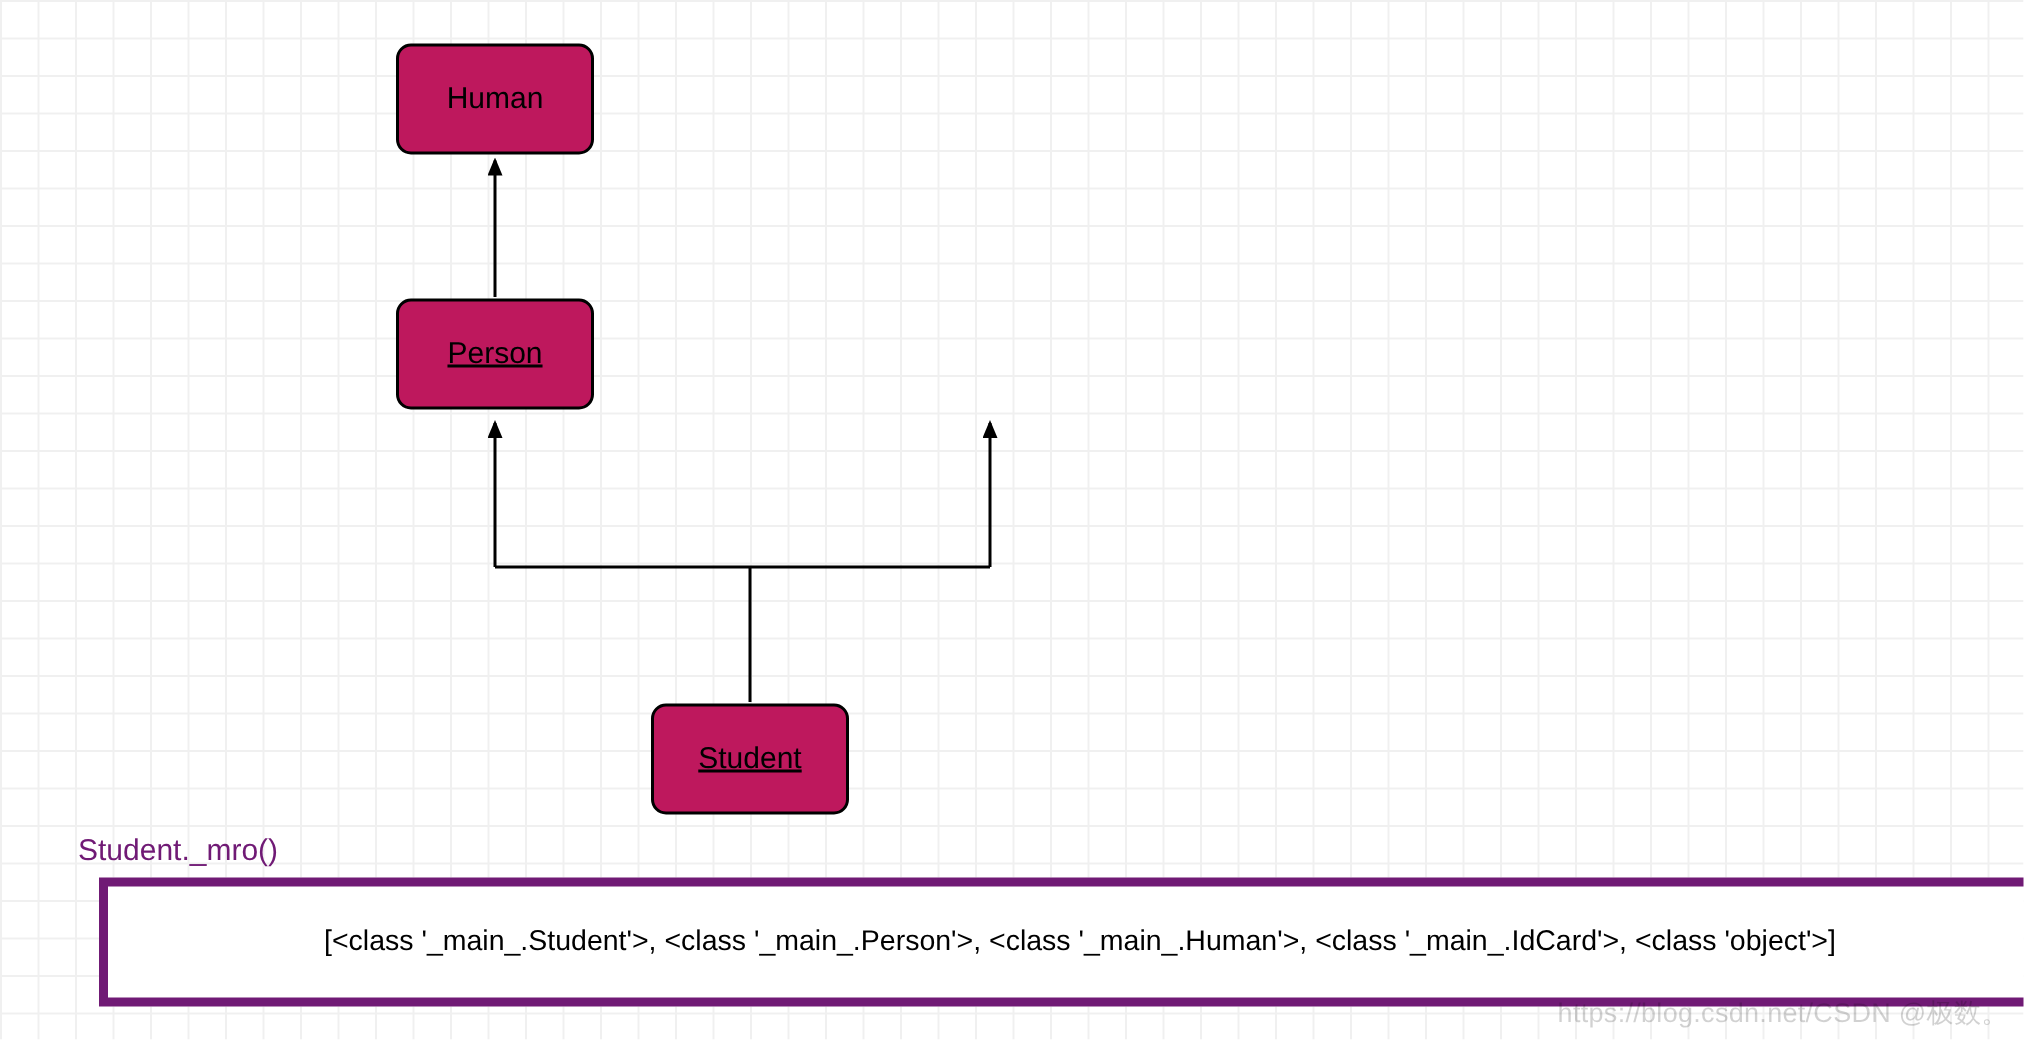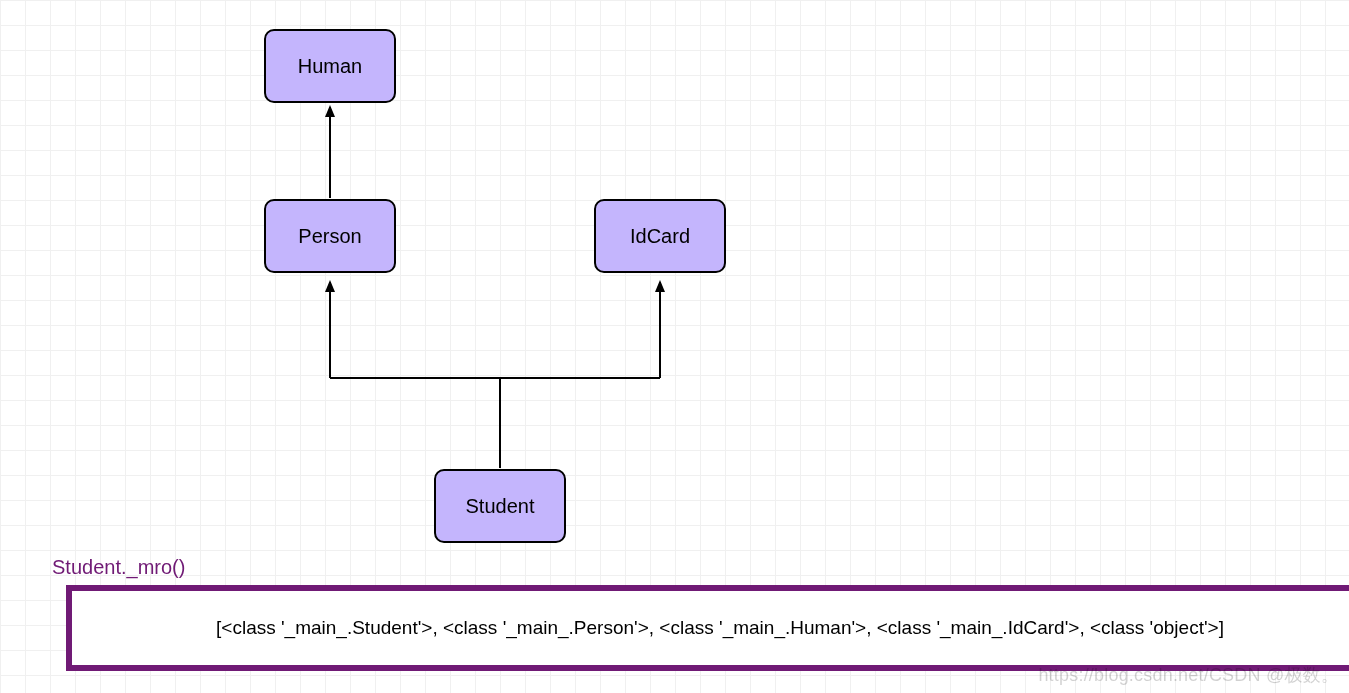--- a/index.html
+++ b/index.html
@@ -26,21 +26,21 @@
     }
     .canvas {
       position: absolute;
       inset: 0;
       z-index: 1;
     }
     .node {
       position: absolute;
       border: 2px solid #000;
       border-radius: 10px;
-      background: #c4b5fd;
+      background: #be185d;
       display: flex;
       align-items: center;
       justify-content: center;
       font-size: 20px;
       color: #000;
     }
     .mro-label {
       position: absolute;
       font-size: 20px;
       color: #701a75;
@@ -98,29 +98,26 @@
 
     <line x1="330" y1="378" x2="330" y2="282" stroke="#000" stroke-width="2" marker-end="url(#arrowhead)"></line>
 
     <line x1="660" y1="378" x2="660" y2="282" stroke="#000" stroke-width="2" marker-end="url(#arrowhead)"></line>
   </svg>
 
   <div class="node" style="left:264px; top:29px; width:132px; height:74px;">
     <span>Human</span>
   </div>
 
-  <div class="node" style="left:264px; top:199px; width:132px; height:74px;">
+  <div class="node" style="left:264px; top:199px; width:132px; height:74px;text-decoration:underline;">
     <span>Person</span>
   </div>
 
-  <div class="node" style="left:594px; top:199px; width:132px; height:74px;">
-    <span>IdCard</span>
-  </div>
 
-  <div class="node" style="left:434px; top:469px; width:132px; height:74px;">
+  <div class="node" style="left:434px; top:469px; width:132px; height:74px;text-decoration:underline;">
     <span>Student</span>
   </div>
 
   <div class="mro-label" style="left:52px; top:556px;">
     <span>Student._mro()</span>
   </div>
 
   <div class="mro-box" style="left:22px; top:585px; width:1308px; height:86px;">
     <span>[&lt;class '_main_.Student'&gt;, &lt;class '_main_.Person'&gt;, &lt;class '_main_.Human'&gt;, &lt;class '_main_.IdCard'&gt;, &lt;class 'object'&gt;]</span>
   </div>

